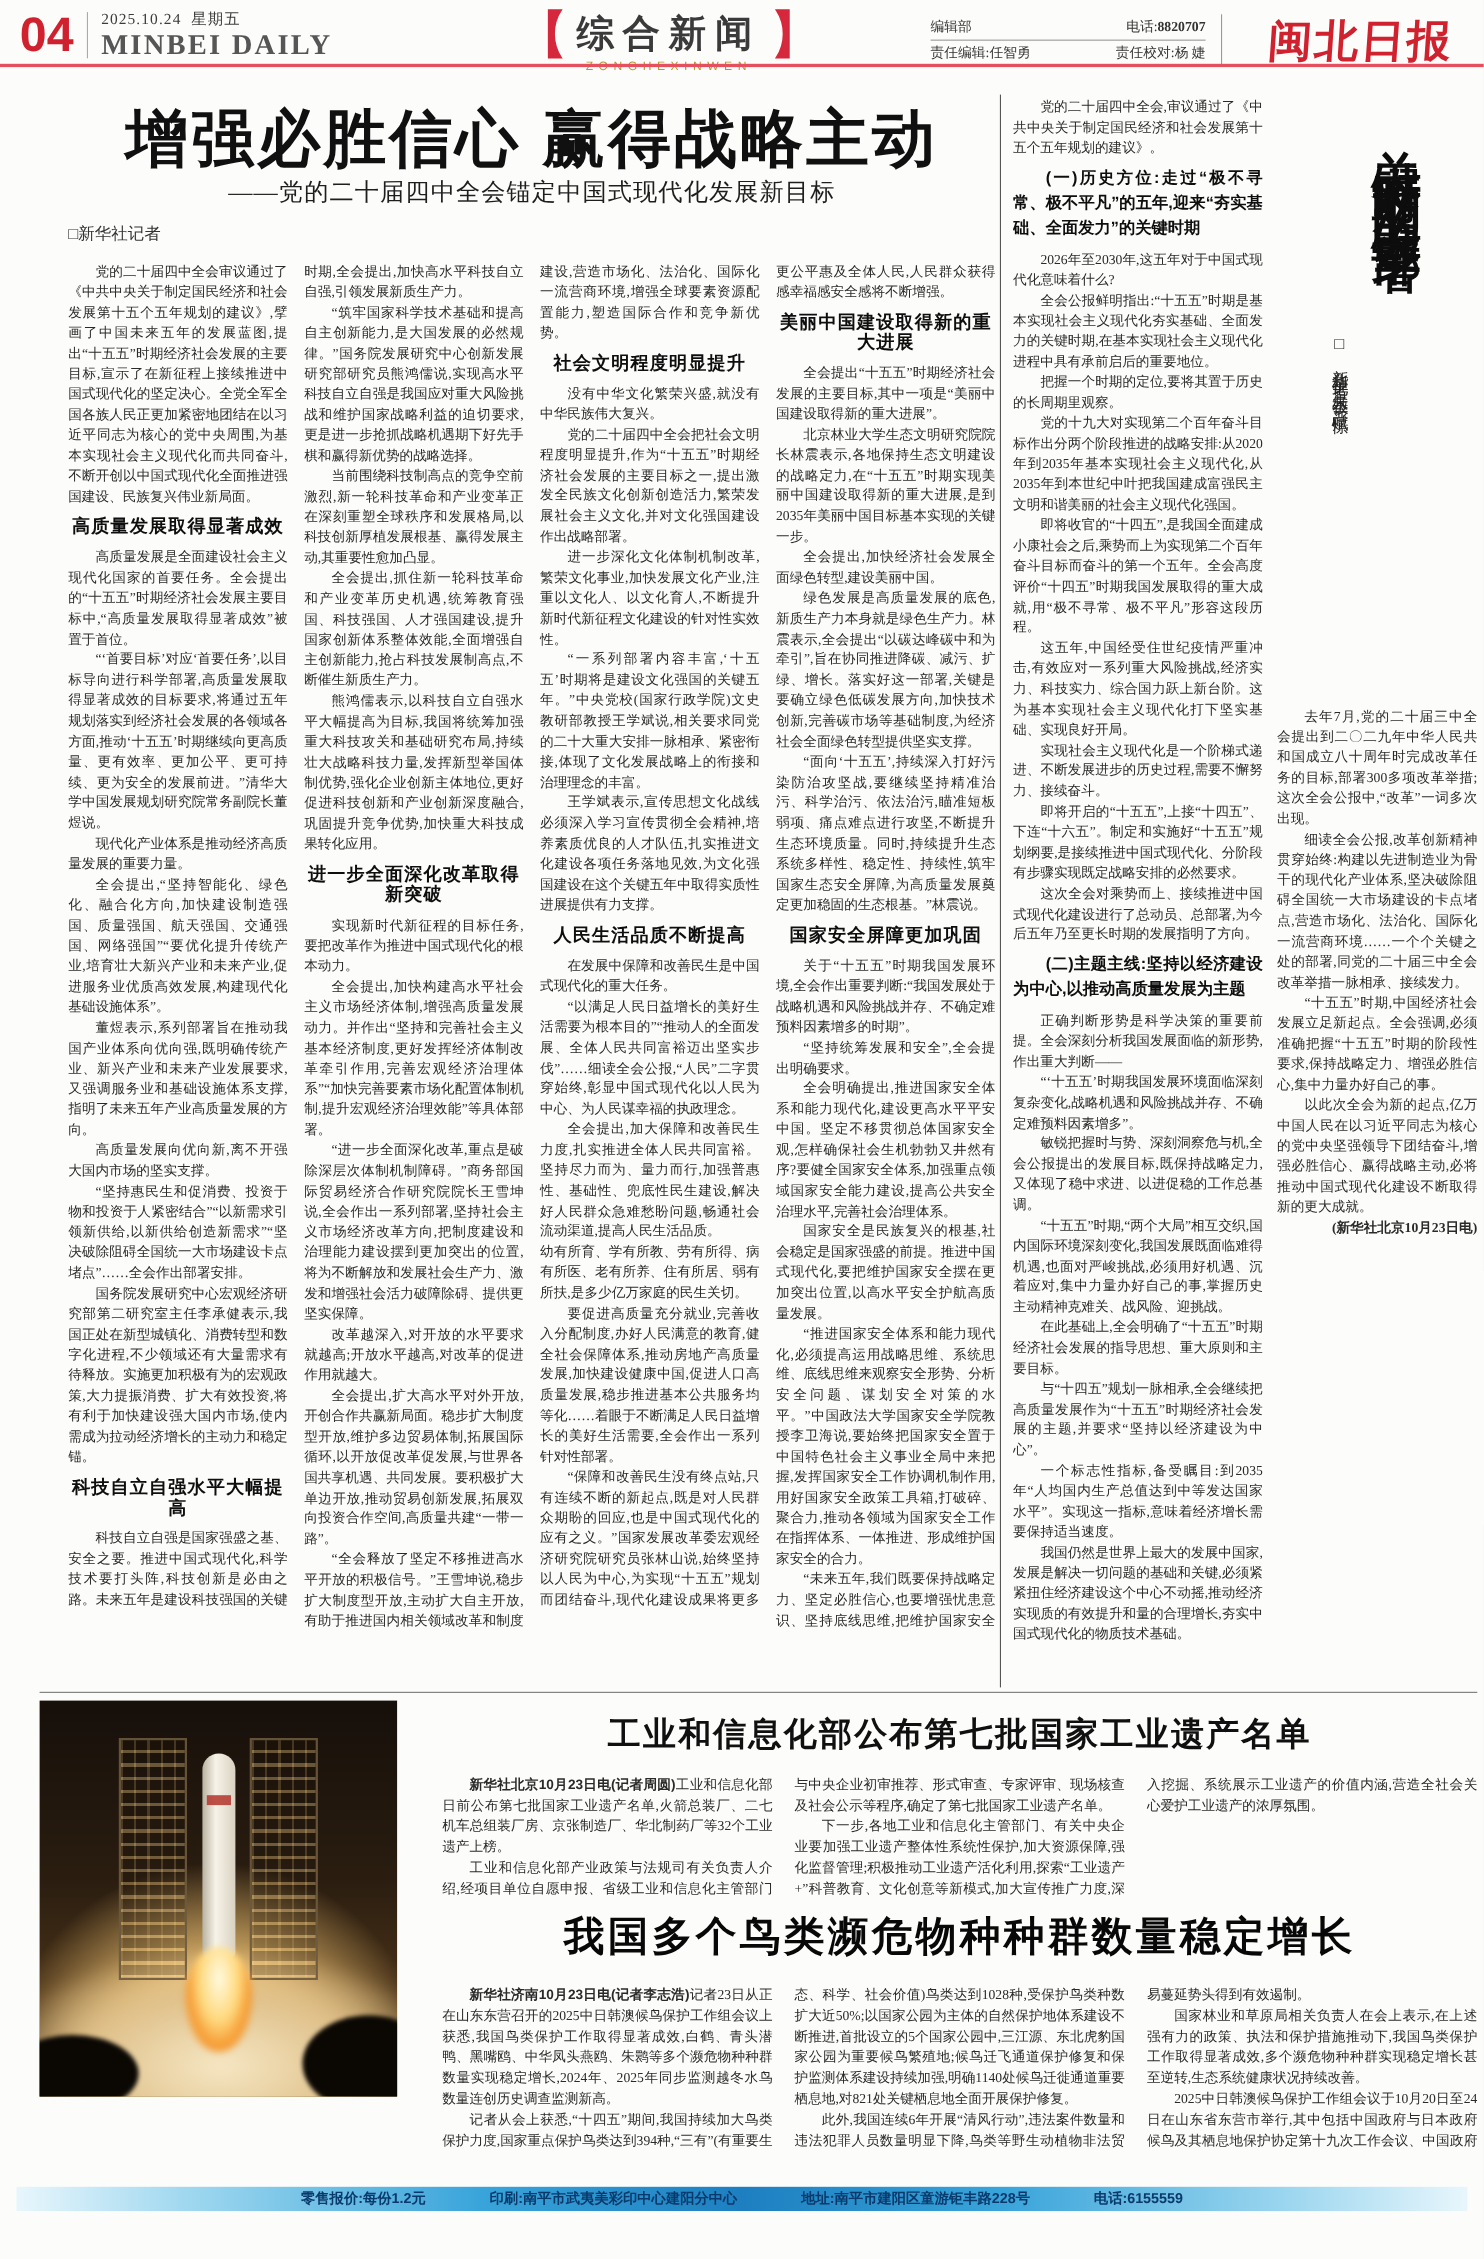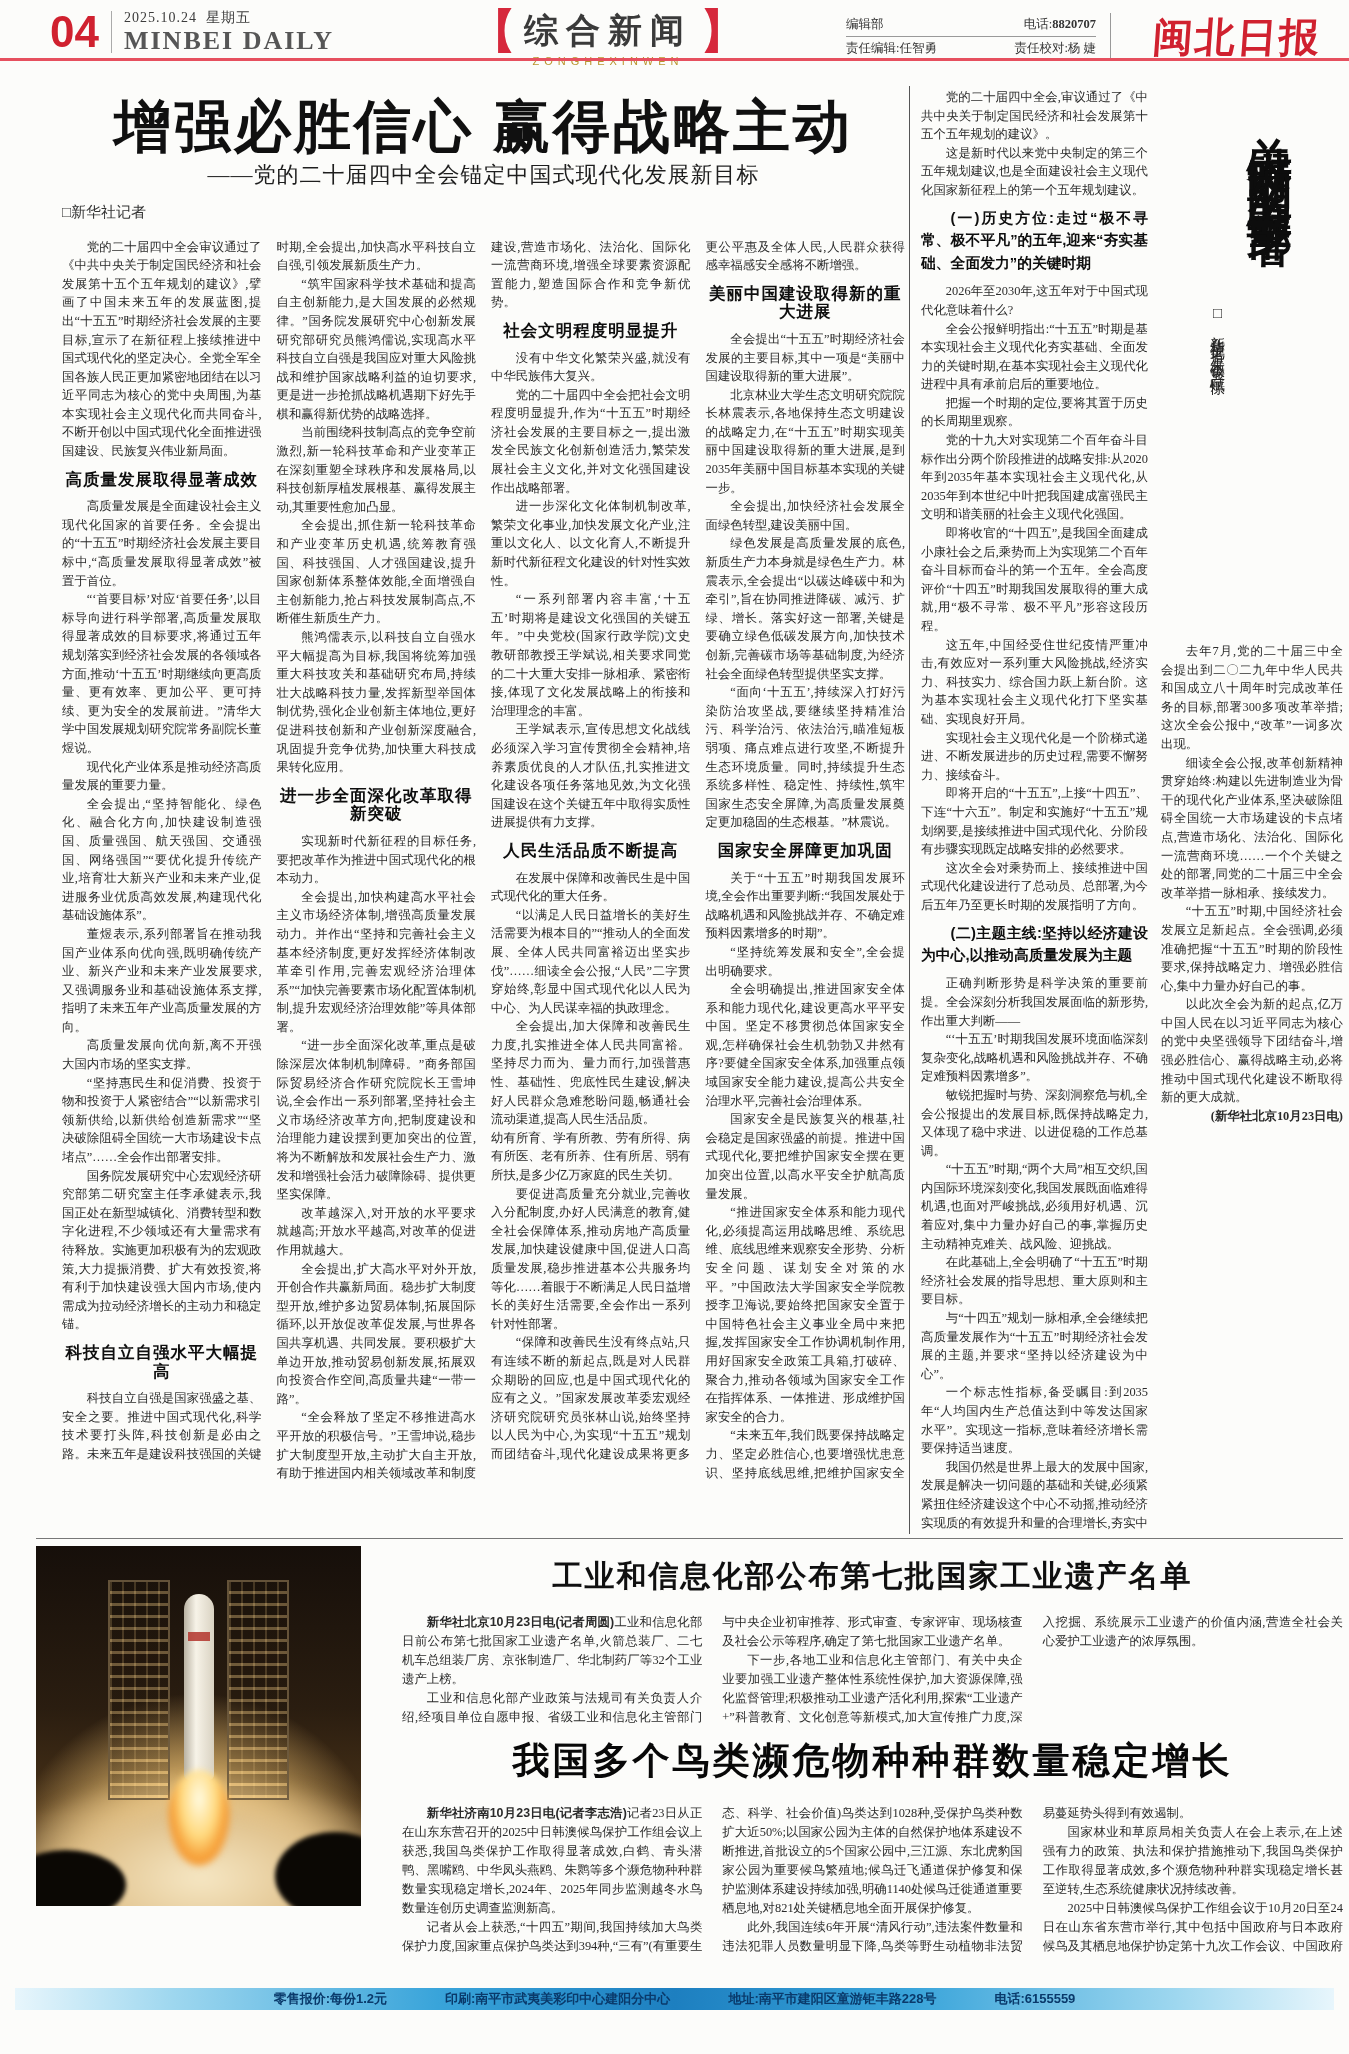--- a/index.html
+++ b/index.html
@@ -2,21 +2,21 @@
 <html><head>
 <meta charset="utf-8">
 <style>
   html,body{margin:0;padding:0;background:#e8e8e4;}
   .page{position:relative;width:1349px;height:2054px;background:#fcfcfa;margin:0 auto;
         font-family:"Liberation Serif","DejaVu Serif",serif;color:#262626;overflow:hidden;}
   .sans{font-family:"Liberation Sans","DejaVu Sans",sans-serif;}
 
   
   .header{position:absolute;left:18px;top:8px;width:1313px;height:48px;display:flex;align-items:center;}
-  .pageno{font-family:"Liberation Sans",sans-serif;font-weight:900;font-size:44px;color:#d0212f;line-height:1;margin-left:32px;}
+  .pageno{font-family:"Liberation Sans",sans-serif;font-weight:900;font-size:44px;color:#d0212f;line-height:1;}
   .hdr-div{width:1px;height:42px;background:#aaa;margin:0 12px;}
   .hdr-date{font-size:14px;color:#3c3c3c;letter-spacing:1px;}
   .hdr-paper-en{font-size:26px;font-weight:900;color:#565656;letter-spacing:2px;line-height:1.05;}
   .banner{position:absolute;left:430px;top:0;width:320px;text-align:center;}
   .banner-row{display:flex;align-items:center;justify-content:center;}
   .bracket{color:#d6283c;font-size:46px;font-weight:700;line-height:1;font-family:"Liberation Sans",sans-serif;}
   .banner-title{font-size:34px;font-weight:900;color:#3a3a3a;letter-spacing:8px;margin:0 8px;font-family:"Liberation Sans",sans-serif;}
   .banner-sub{font-size:11px;letter-spacing:5px;color:#b8952e;font-family:"Liberation Sans",sans-serif;margin-top:1px;}
   .editor-box{position:absolute;right:220px;top:5px;width:250px;font-size:12.5px;color:#333;
               border-right:1px solid #999;padding-right:14px;}
@@ -186,21 +186,20 @@
         <p class="para">国家安全是民族复兴的根基,社会稳定是国家强盛的前提。推进中国式现代化,要把维护国家安全摆在更加突出位置,以高水平安全护航高质量发展。</p>
         <p class="para">“推进国家安全体系和能力现代化,必须提高运用战略思维、系统思维、底线思维来观察安全形势、分析安全问题、谋划安全对策的水平。”中国政法大学国家安全学院教授李卫海说,要始终把国家安全置于中国特色社会主义事业全局中来把握,发挥国家安全工作协调机制作用,用好国家安全政策工具箱,打破碎、聚合力,推动各领域为国家安全工作在指挥体系、一体推进、形成维护国家安全的合力。</p>
         <p class="para">“未来五年,我们既要保持战略定力、坚定必胜信心,也要增强忧患意识、坚持底线思维,把维护国家安全的战略主动权牢牢掌握在自己手中,以高水平安全护航高质量发展,推动高质量发展和高水平安全良性互动。”国际关系学院教授李文良说。</p>
       </div>
   </div>
 
   <div class="vdiv"></div>
 
   <div class="side-left">
       <p class="para">党的二十届四中全会,审议通过了《中共中央关于制定国民经济和社会发展第十五个五年规划的建议》。</p>
-      <p class="para">这是新时代以来党中央制定的第三个五年规划建议,也是全面建设社会主义现代化国家新征程上的第一个五年规划建议。</p>
       <p class="sh">(一)历史方位:走过“极不寻常、极不平凡”的五年,迎来“夯实基础、全面发力”的关键时期</p>
       <p class="para">2026年至2030年,这五年对于中国式现代化意味着什么?</p>
       <p class="para">全会公报鲜明指出:“十五五”时期是基本实现社会主义现代化夯实基础、全面发力的关键时期,在基本实现社会主义现代化进程中具有承前启后的重要地位。</p>
       <p class="para">把握一个时期的定位,要将其置于历史的长周期里观察。</p>
       <p class="para">党的十九大对实现第二个百年奋斗目标作出分两个阶段推进的战略安排:从2020年到2035年基本实现社会主义现代化,从2035年到本世纪中叶把我国建成富强民主文明和谐美丽的社会主义现代化强国。</p>
       <p class="para">即将收官的“十四五”,是我国全面建成小康社会之后,乘势而上为实现第二个百年奋斗目标而奋斗的第一个五年。全会高度评价“十四五”时期我国发展取得的重大成就,用“极不寻常、极不平凡”形容这段历程。</p>
       <p class="para">这五年,中国经受住世纪疫情严重冲击,有效应对一系列重大风险挑战,经济实力、科技实力、综合国力跃上新台阶。这为基本实现社会主义现代化打下坚实基础、实现良好开局。</p>
       <p class="para">实现社会主义现代化是一个阶梯式递进、不断发展进步的历史过程,需要不懈努力、接续奋斗。</p>
       <p class="para">即将开启的“十五五”,上接“十四五”、下连“十六五”。制定和实施好“十五五”规划纲要,是接续推进中国式现代化、分阶段有步骤实现既定战略安排的必然要求。</p>
       <p class="para">这次全会对乘势而上、接续推进中国式现代化建设进行了总动员、总部署,为今后五年乃至更长时期的发展指明了方向。</p>

